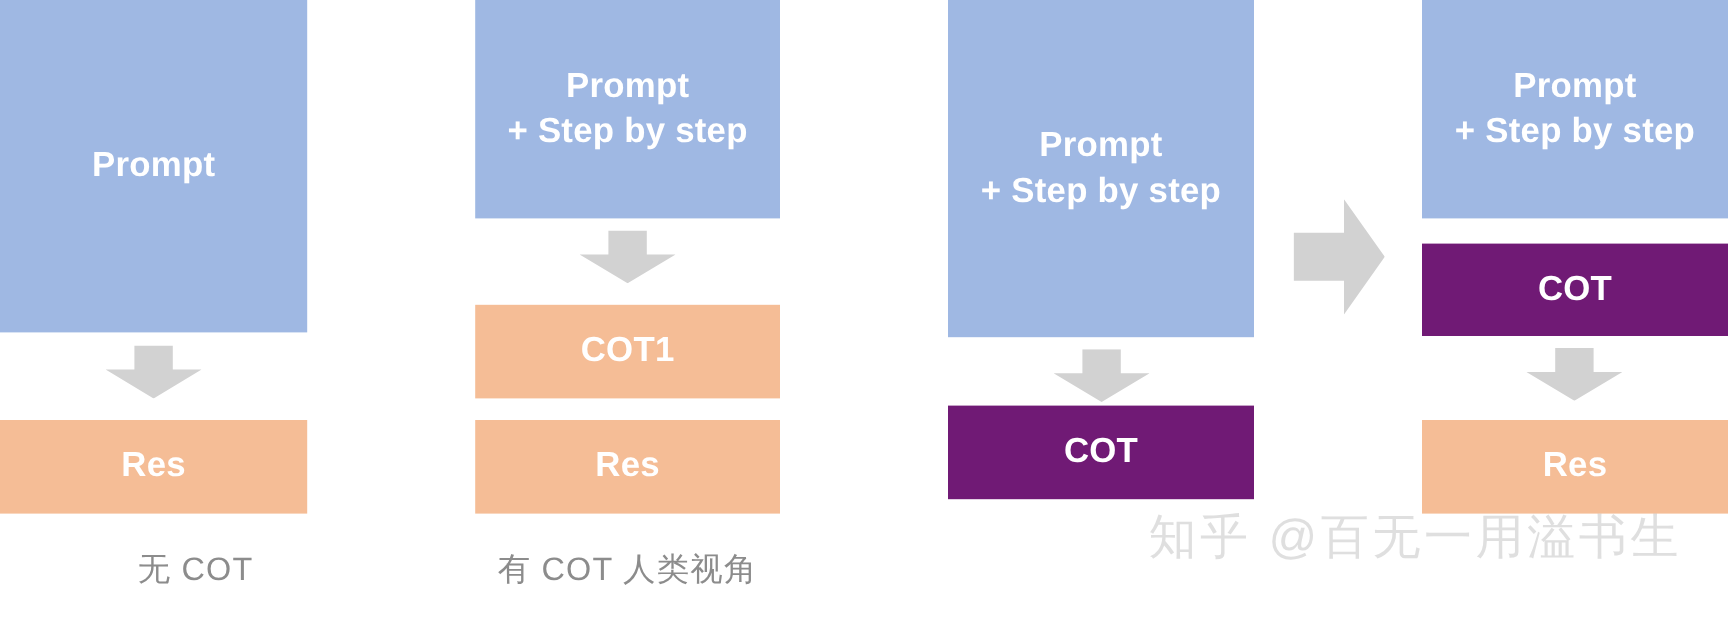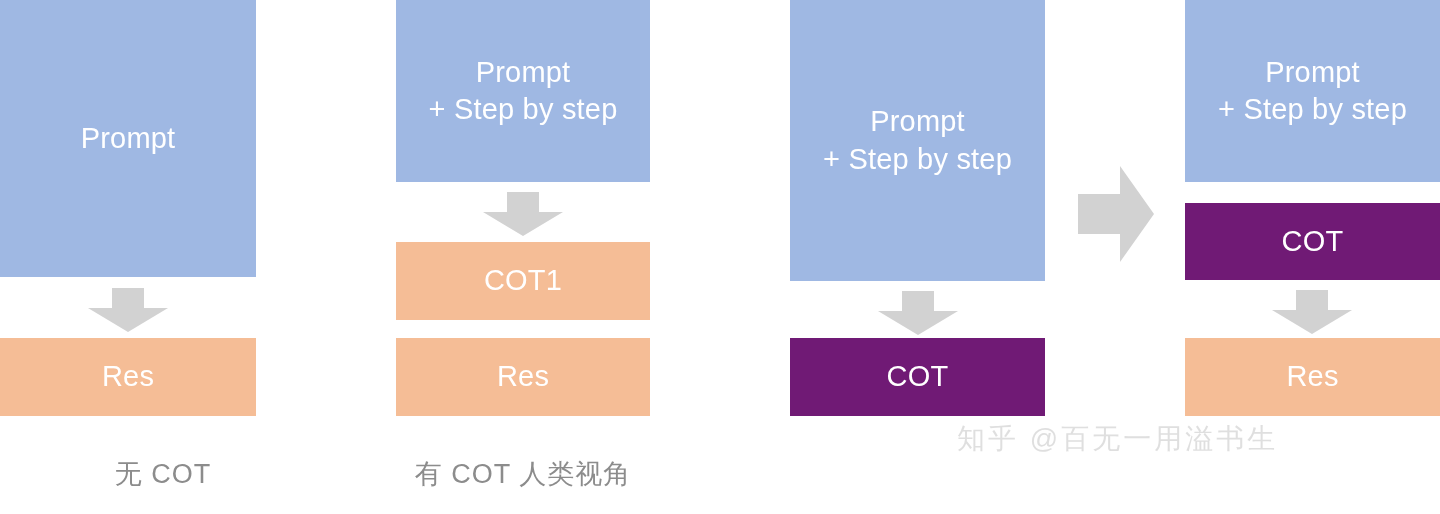--- a/index.html
+++ b/index.html
@@ -23,29 +23,29 @@
     height: 514px;
   }
 
   .box {
     position: absolute;
     display: flex;
     align-items: center;
     justify-content: center;
     text-align: center;
     color: #ffffff;
-    font-weight: 400;
+    font-weight: 700;
     line-height: 1.28;
     letter-spacing: 0.2px;
     white-space: pre-line;
     box-sizing: border-box;
   }
 
   .box.blue   { background: #9FB8E3; }
-  .box.orange { background: #F5BD96; }
+  .box.orange { background: #F5BD96; margin-top: 12px; }
   .box.green  { background: #701a75; }
 
   .box .txt {
     font-size: 29px;
     color: #ffffff;
     pointer-events: none;
   }
 
   .box.tall .txt { font-size: 29px; }
 
@@ -66,21 +66,21 @@
     color: #8c8c8c;
     font-size: 27px;
     letter-spacing: 1px;
     white-space: nowrap;
     text-align: center;
   }
 
   .watermark {
     position: absolute;
     color: rgba(150,150,150,0.30);
-    font-size: 28px;
+    font-size: 40px;
     letter-spacing: 3px;
     white-space: nowrap;
     font-weight: 400;
     -webkit-text-stroke: 0px;
     pointer-events: none;
     user-select: none;
   }
 </style>
 </head>
 <body>

